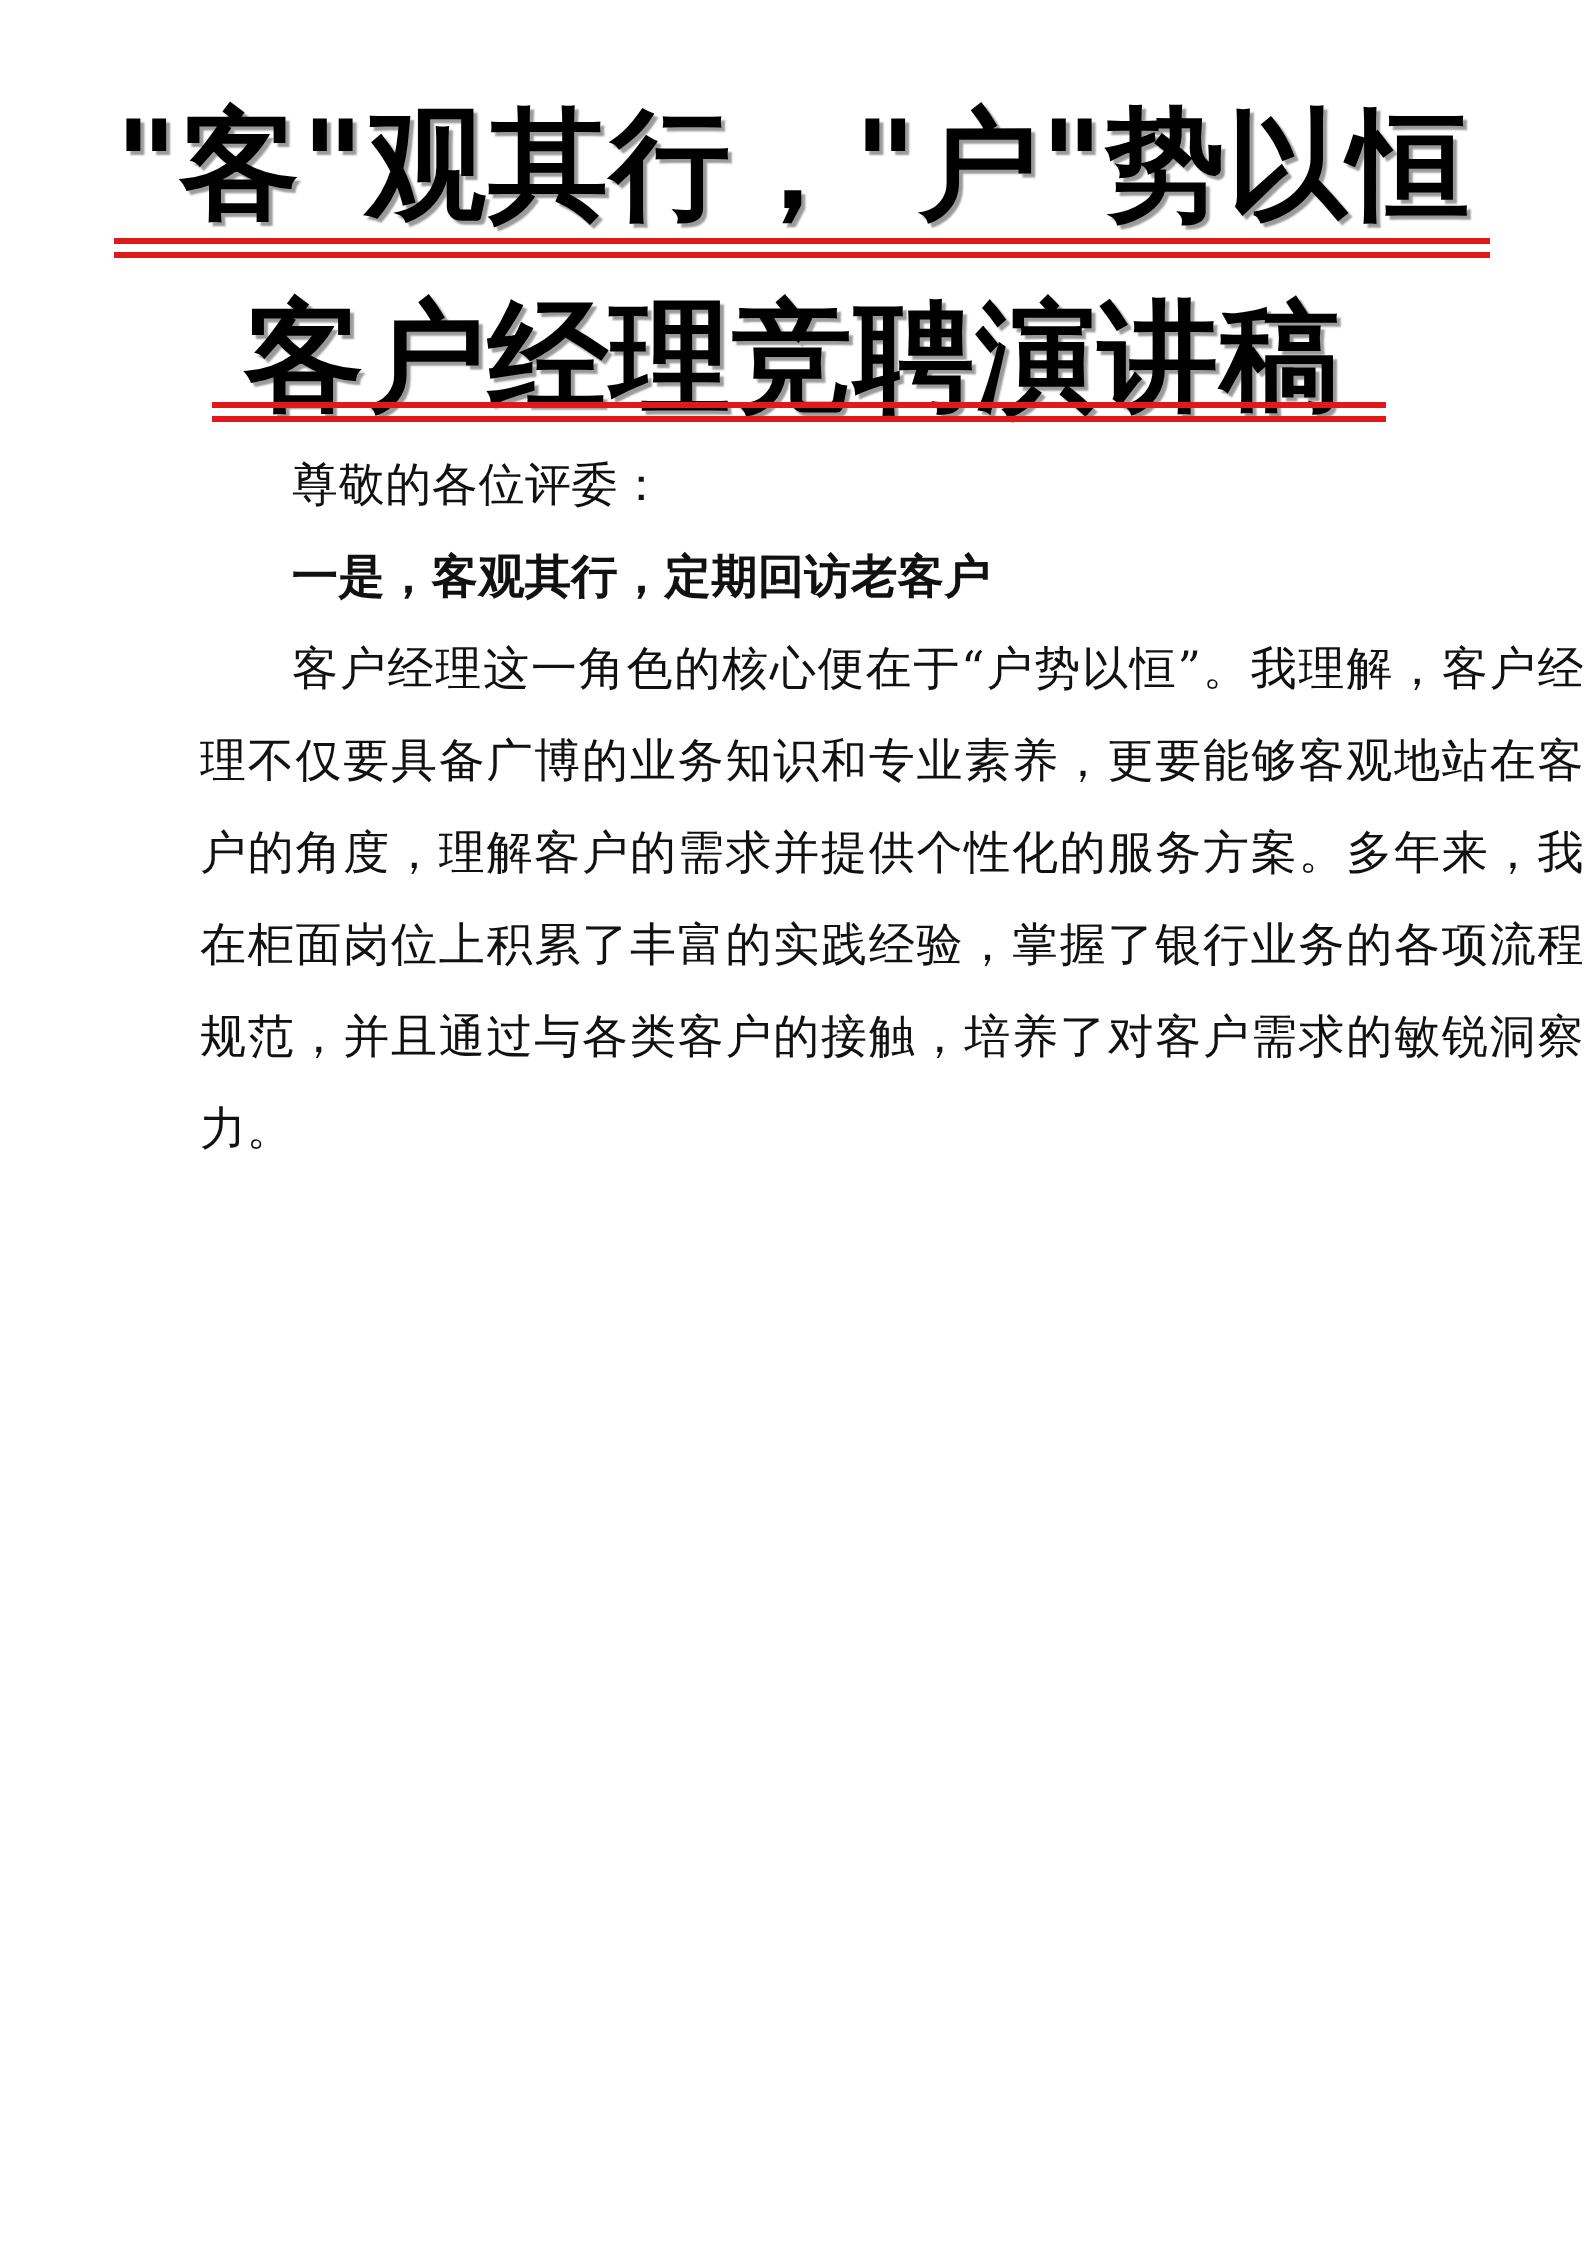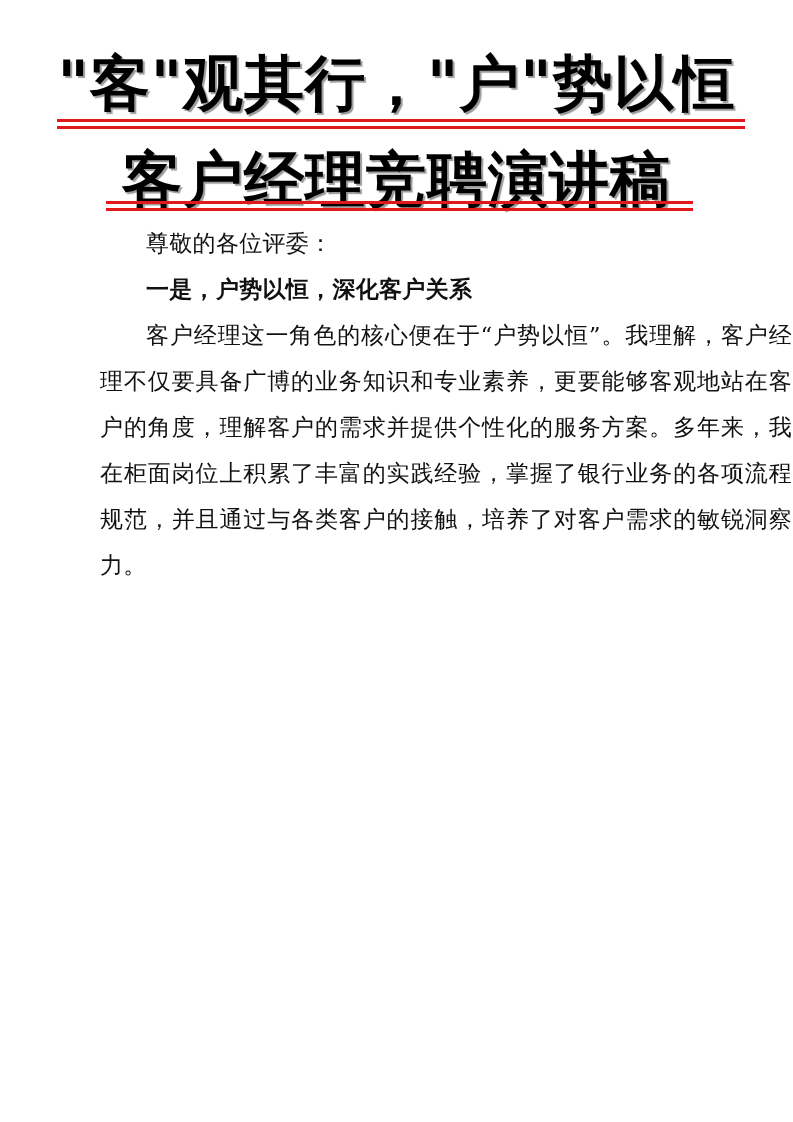--- a/index.html
+++ b/index.html
@@ -41,17 +41,17 @@
   <div class="uline" style="left:57px; top:126px; width:688px;"></div>
 
   <div class="title title-line-2">
     <span class="txt">客户经理竞聘演讲稿</span>
   </div>
   <div class="uline" style="left:106px; top:201px; width:587px;"></div>
   <div class="uline" style="left:106px; top:208px; width:587px;"></div>
 
   <div class="body-text" style="top:220px;">
     <p class="salutation">尊敬的各位评委：</p>
-    <p class="heading">一是，户势以恒，深化客户关系</p>
+    <p class="heading">一是，客观其行，定期回访老客户</p>
     <p class="para">客户经理这一角色的核心便在于“户势以恒”。我理解，客户经理不仅要具备广博的业务知识和专业素养，更要能够客观地站在客户的角度，理解客户的需求并提供个性化的服务方案。多年来，我在柜面岗位上积累了丰富的实践经验，掌握了银行业务的各项流程规范，并且通过与各类客户的接触，培养了对客户需求的敏锐洞察力。</p>
   </div>
 
 </div>
 
 </body></html>

